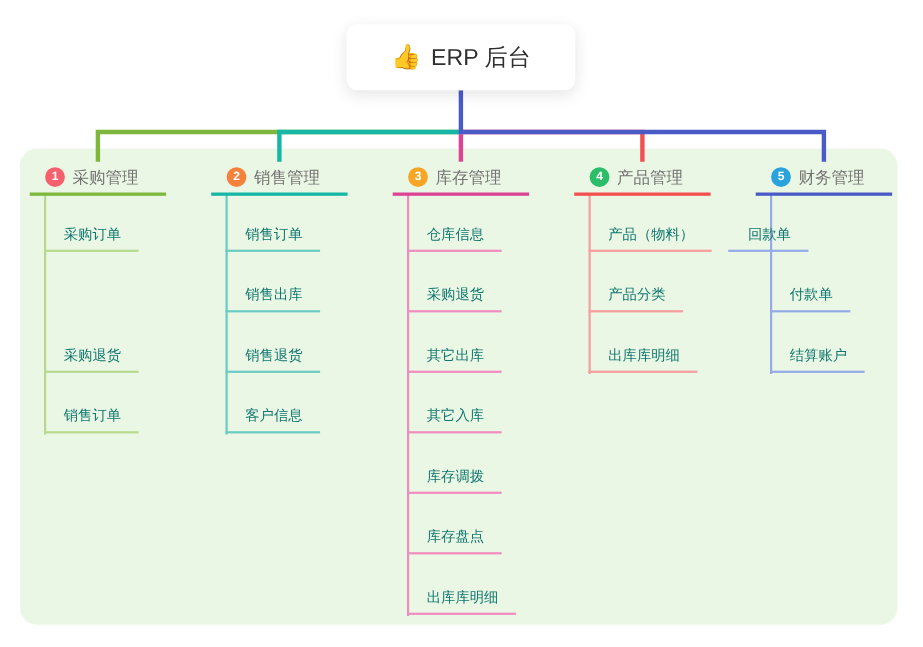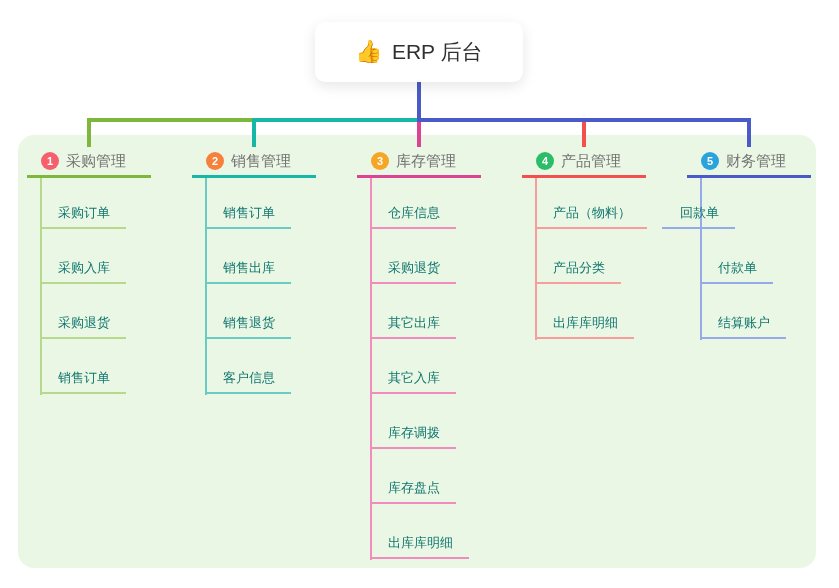--- a/index.html
+++ b/index.html
@@ -102,21 +102,20 @@
   <div class="header b4" style="left:522px">
     <span class="badge">4</span>
     <span class="hlabel">产品管理</span>
   </div>
   <div class="header b5" style="left:687px">
     <span class="badge">5</span>
     <span class="hlabel">财务管理</span>
   </div>
 
   <div class="child c1" style="left:40px;top:199px">采购订单</div>
-  <div class="child c1" style="left:40px;top:254px">采购入库</div>
   <div class="child c1" style="left:40px;top:309px">采购退货</div>
   <div class="child c1" style="left:40px;top:364px">销售订单</div>
 
   <div class="child c2" style="left:205px;top:199px">销售订单</div>
   <div class="child c2" style="left:205px;top:254px">销售出库</div>
   <div class="child c2" style="left:205px;top:309px">销售退货</div>
   <div class="child c2" style="left:205px;top:364px">客户信息</div>
 
   <div class="child c3" style="left:370px;top:199px">仓库信息</div>
   <div class="child c3" style="left:370px;top:254px">采购退货</div>

